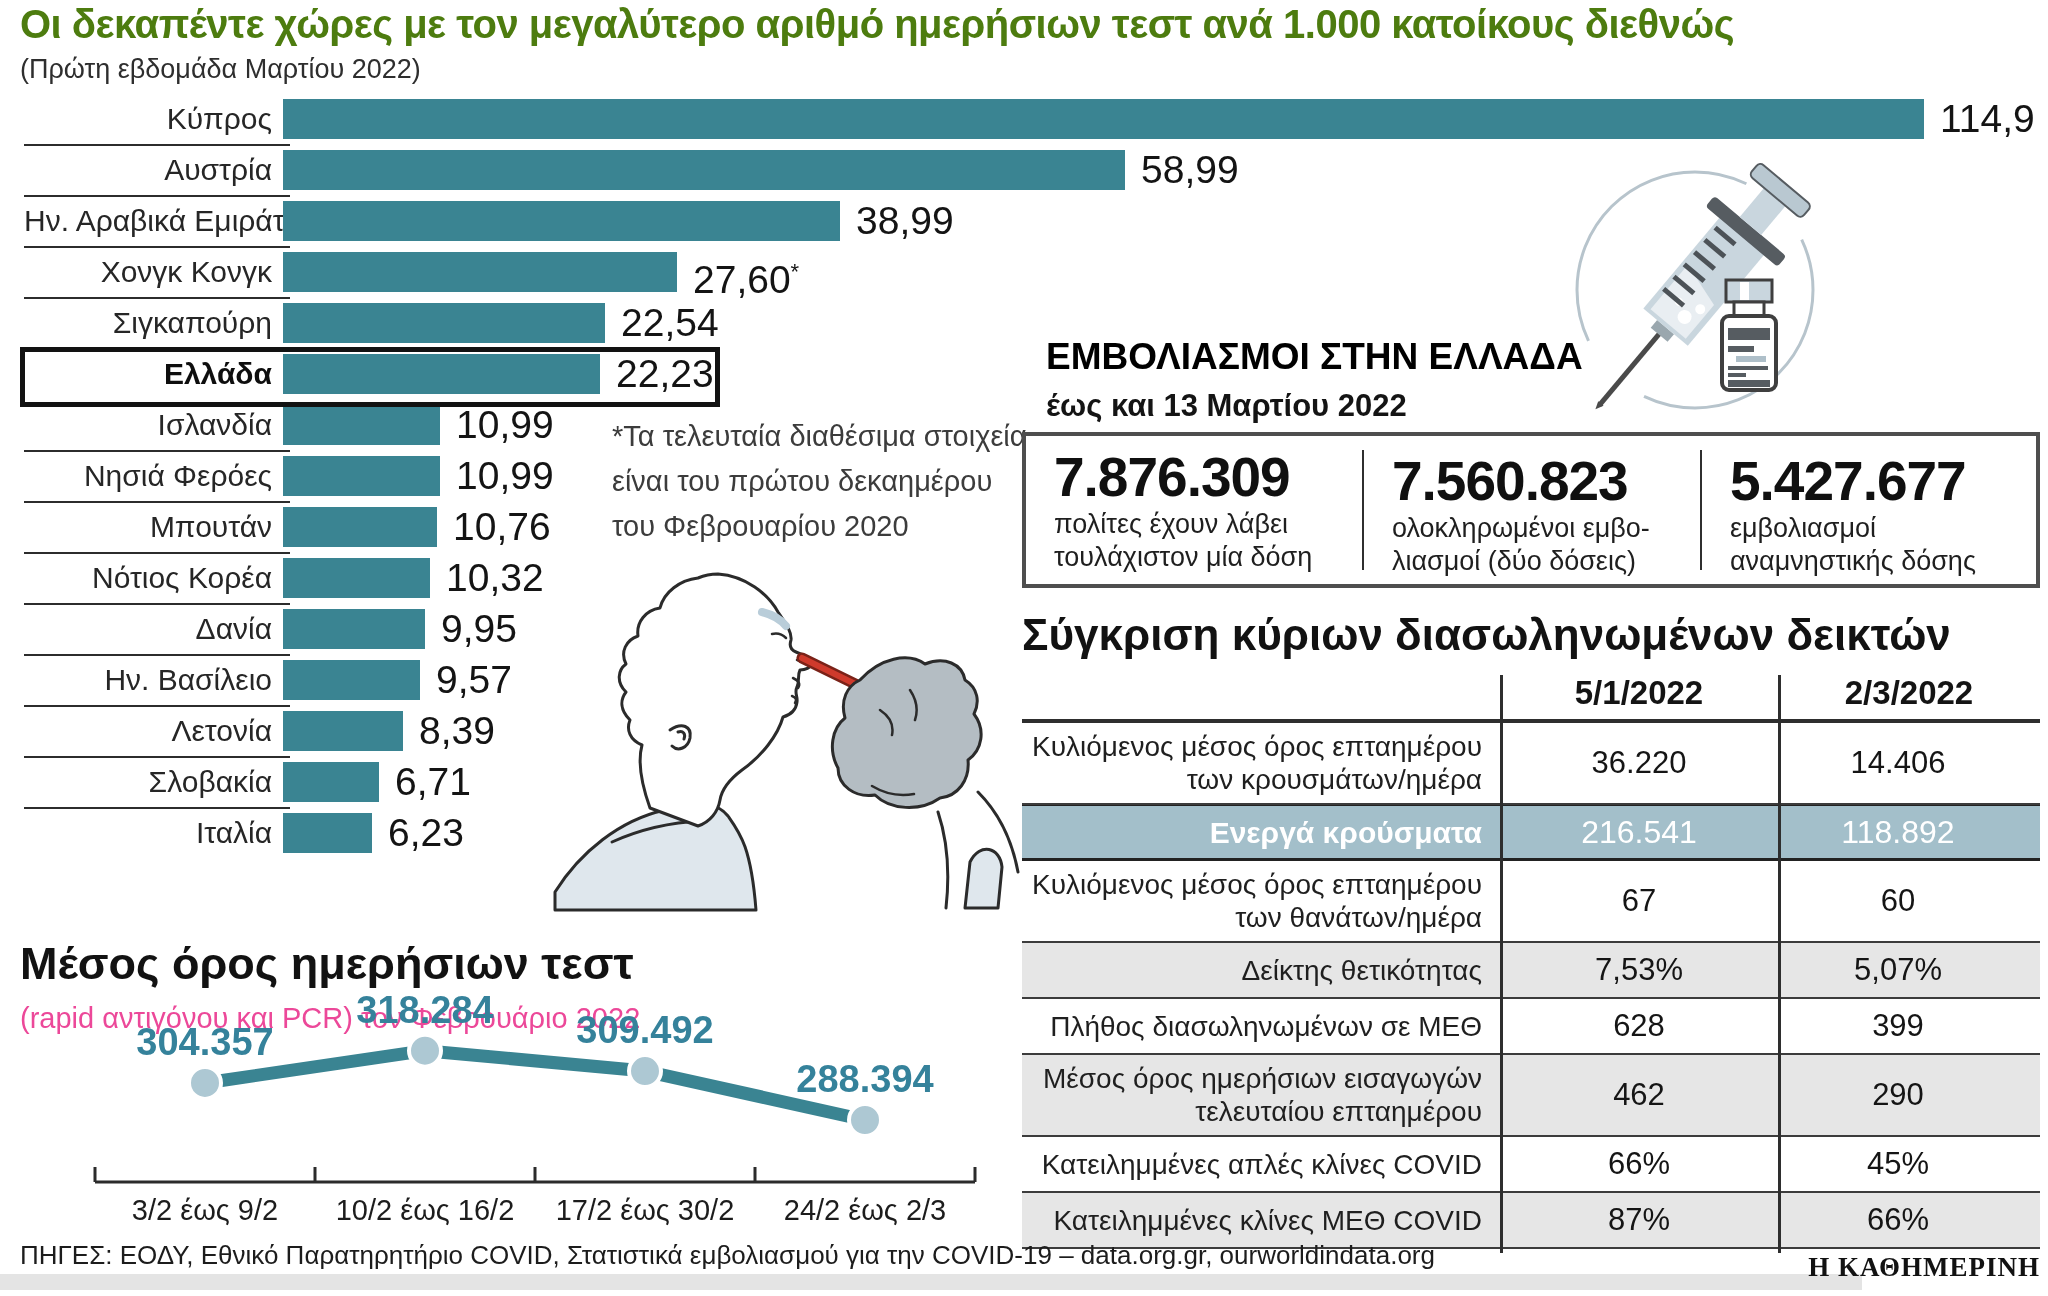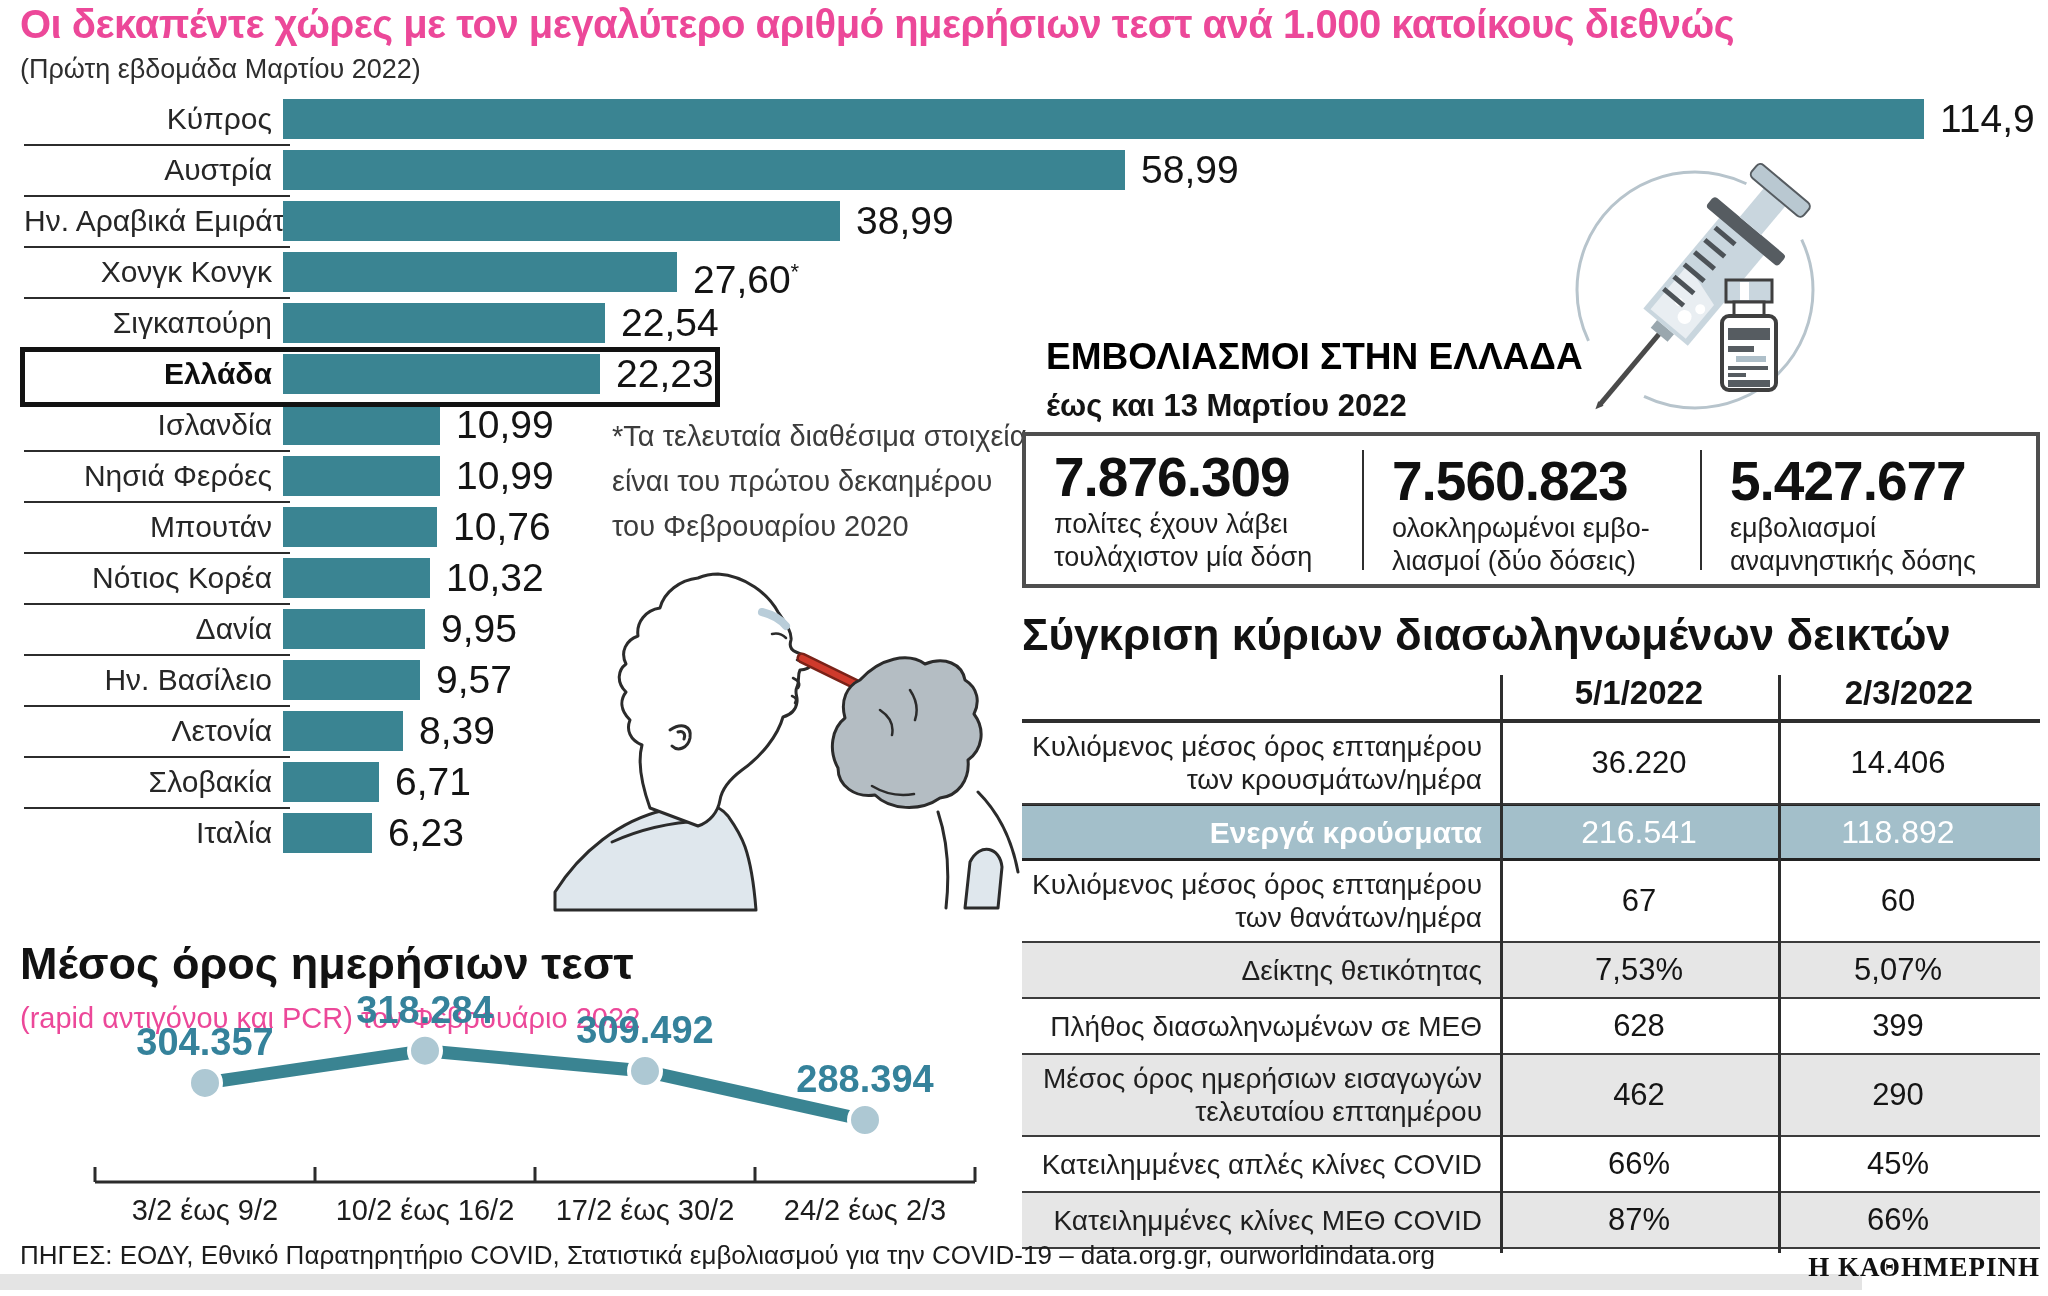--- a/index.html
+++ b/index.html
@@ -1,19 +1,19 @@
 <!DOCTYPE html>
 <html lang="el"><head>
 <meta charset="utf-8">
 <style>
   html,body{margin:0;padding:0;background:#ffffff;}
   .canvas{position:relative;width:2048px;height:1296px;background:#ffffff;overflow:hidden;
           font-family:"Liberation Sans","DejaVu Sans",sans-serif;color:#1a1a1a;}
   .abs{position:absolute;}
-  .main-title{left:20px;top:2px;font-size:40px;font-weight:bold;letter-spacing:-0.5px;color:#ec4899;white-space:nowrap;}
+  .main-title{left:20px;top:2px;font-size:40px;font-weight:bold;letter-spacing:-0.5px;color:#4d7c0f;white-space:nowrap;}
   .main-subtitle{left:20px;top:54px;font-size:27px;color:#2e2e2e;}
   .bar-label{position:absolute;text-align:right;font-size:30px;color:#262626;line-height:40px;white-space:nowrap;}
   .bar-label.hl{font-weight:bold;color:#0e0e0e;}
   .bar{position:absolute;background:#3A8492;height:40px;}
   .bar-value{position:absolute;font-size:39px;color:#141414;line-height:40px;white-space:nowrap;}
   .bar-value sup{font-size:22px;}
   .row-sep{position:absolute;left:24px;width:266px;height:2px;background:#2c2c2c;}
   .greece-box{left:20px;top:347px;width:690px;height:50px;border:5px solid #121212;background:transparent;}
   .footnote{left:612px;top:414px;font-size:29px;line-height:45px;color:#3c3c3c;}
   .sec-title{left:20px;top:938px;font-size:45px;font-weight:bold;color:#121212;}

